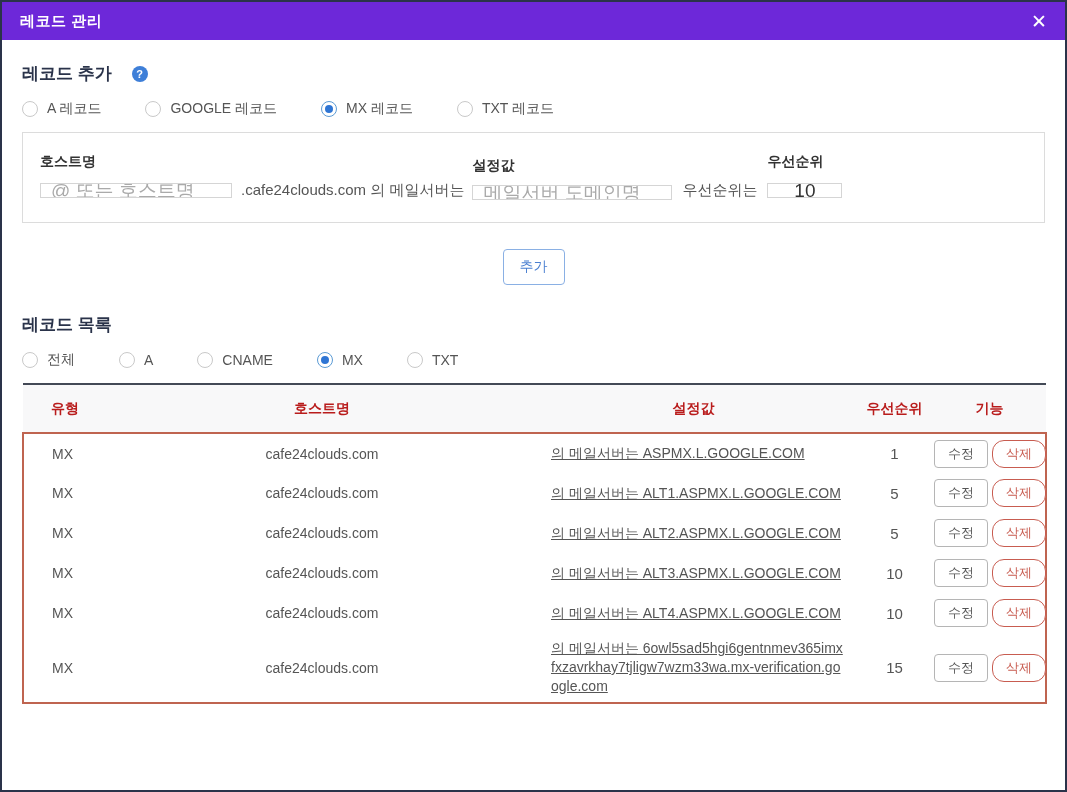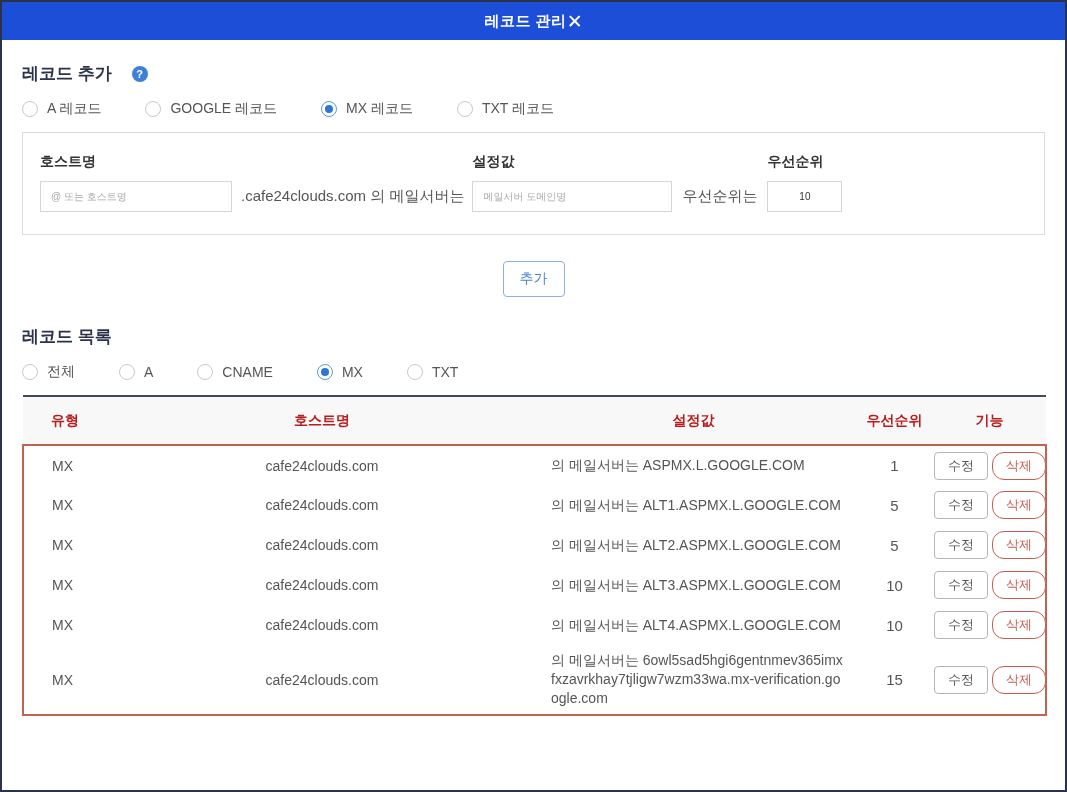--- a/index.html
+++ b/index.html
@@ -5,22 +5,22 @@
   * { box-sizing: border-box; }
   html,body { margin:0; padding:0; background:#e9e9e9; }
   body { font-family:"Liberation Sans","DejaVu Sans",sans-serif; }
 
   .modal {
     width:1067px; height:792px; background:#fff;
     border:2px solid #2a334a; overflow:hidden;
     display:flex; flex-direction:column;
   }
   .modal-header {
-    flex:0 0 38px; background:#1d4ed8; display:flex;
-    align-items:center; justify-content:center; padding:0 18px;
+    flex:0 0 38px; background:#6d28d9; display:flex;
+    align-items:center; justify-content:space-between; padding:0 18px;
   }
   .modal-title { color:#fff; font-weight:bold; font-size:15px; letter-spacing:.5px; }
   .close-btn { color:#fff; font-size:19px; line-height:1; cursor:pointer; font-weight:300; }
 
   .modal-body { flex:1; padding:2px 20px 14px; overflow:hidden; }
 
   .section-heading { display:flex; align-items:center; gap:20px; margin-top:20px;
     font-size:17px; font-weight:bold; color:#2a334a; }
   .help-icon { width:16px; height:16px; border-radius:50%; background:#3e7fd8; color:#fff;
     font-size:11px; font-weight:bold; display:inline-flex; align-items:center; justify-content:center; }
@@ -31,21 +31,21 @@
   .radio-circle { width:16px; height:16px; border:1px solid #c9c9c9; border-radius:50%;
     background:#fff; display:inline-flex; align-items:center; justify-content:center; flex:0 0 16px; }
   .radio-item.selected .radio-circle { border-color:#5b9bd5; }
   .radio-dot { width:8px; height:8px; border-radius:50%; background:transparent; }
   .radio-item.selected .radio-dot { background:#2e75d4; }
 
   .form-box { margin-top:14px; border:1px solid #dcdcdc; padding:20px 17px 22px; display:flex; align-items:flex-end; }
   .fgroup { display:flex; flex-direction:column; gap:10px; }
   .flabel { font-size:14px; font-weight:bold; color:#333; }
   .fctrl { display:flex; align-items:center; }
-  input.text { height:31px; border:1px solid #d5d5d5; padding:0 10px; font-size:10px;
+  input.text { height:15px; border:1px solid #d5d5d5; padding:0 10px; font-size:19px;
     color:#333; outline:none; background:#fff; }
   input.text::placeholder { color:#aaa; }
   .host-input { width:192px; }
   .value-input { width:200px; }
   .priority-input { width:75px; text-align:center; font-size:15px; color:#555; }
   .suffix-text { font-size:15px; color:#555; margin-left:9px; }
   .group-value { margin-left:8px; }
   .fgroup3 { display:grid; grid-template-columns:auto 75px; column-gap:10px; row-gap:10px;
     align-items:center; margin-left:10px; }
   .fgroup3 .flabel { grid-column:2; }
@@ -58,21 +58,21 @@
   .list-heading { margin-top:28px; }
 
   table.records { width:100%; border-collapse:collapse; margin-top:14px; font-size:14px; table-layout:fixed; }
   thead tr { background:#f8f8f9; border-top:2px solid #434956; height:49px; }
   th { font-weight:bold; color:#b91c1c; text-align:center; }
   th.c-type { text-align:left; padding-left:28px; }
   tbody { border:2px solid #bf6450; }
   td { color:#555; height:40px; vertical-align:middle; }
   td.c-type { padding-left:28px; }
   td.c-host { text-align:center; }
-  td.c-value { padding-left:20px; padding-right:10px; word-break:break-all; line-height:19px; padding-top:6px; padding-bottom:6px; }
+  td.c-value { padding-left:20px; padding-right:10px; word-break:break-all; line-height:19px; padding-top:6px; padding-bottom:6px;text-decoration:underline; }
   td.c-priority { text-align:center; font-size:15px; }
   td.c-actions { text-align:center; white-space:nowrap; }
   .btn-edit { border:1px solid #b5b5b5; color:#555; background:#fff; border-radius:4px;
     padding:4px 13px; font-size:13px; cursor:pointer; font-family:inherit; }
   .btn-delete { border:1px solid #c85c50; color:#c85c50; background:#fff; border-radius:12px;
     padding:4px 13px; font-size:13px; cursor:pointer; font-family:inherit; }
 
   .confirm-row { text-align:center; margin-top:24px; }
   .confirm-btn { background:#3b7fd9; color:#fff; border:none; border-radius:4px;
     font-size:15px; padding:9px 32px; cursor:pointer; font-family:inherit; }

